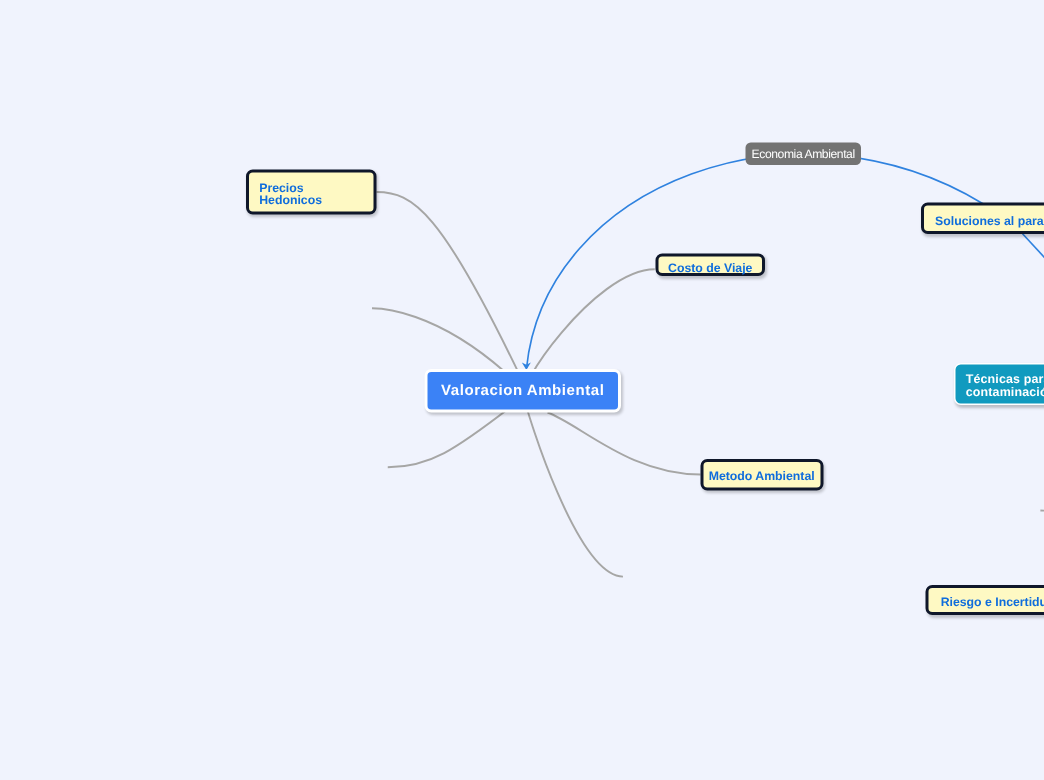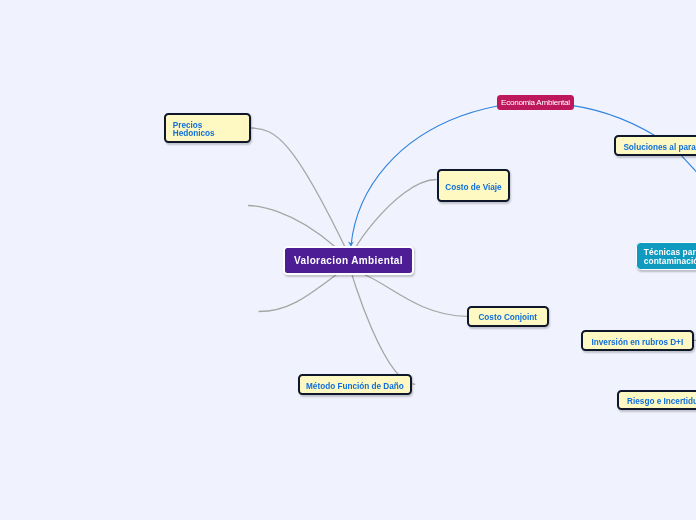--- a/index.html
+++ b/index.html
@@ -7,27 +7,27 @@
   body{width:696px;height:520px;overflow:hidden;background:#f0f3fd;
        font-family:"Liberation Sans",sans-serif;}
   #canvas{position:relative;width:696px;height:520px;overflow:hidden;}
   svg.edges{position:absolute;left:0;top:0;width:696px;height:520px;}
   .node{position:absolute;box-sizing:border-box;display:flex;align-items:center;
         justify-content:center;border-radius:4.5px;white-space:pre;text-align:center;}
   .node .lbl{font-weight:bold;}
   .n-topic{background:#fef9c3;border:2px solid #0f172a;color:#0f6ddc;
            box-shadow:1px 1.5px 2px rgba(0,0,0,0.2);}
   .n-topic .lbl{font-size:8.2px;letter-spacing:0;line-height:8px;position:relative;top:2.2px;}
-  .n-central{background:#4c1d95;border:2px solid #ffffff;color:#ffffff;
+  .n-central{background:#3b82f6;border:2px solid #ffffff;color:#ffffff;
              box-shadow:1px 1.5px 2px rgba(0,0,0,0.2);}
   .n-central .lbl{font-size:10px;letter-spacing:.38px;}
   .n-teal{background:#119abf;border:1.5px solid #ffffff;color:#ffffff;
           box-shadow:1px 1.5px 2px rgba(0,0,0,0.22);}
   .n-teal .lbl{font-size:8.3px;line-height:8.9px;letter-spacing:.1px;position:relative;top:1px;}
-  .edgelabel{position:absolute;background:#be185d;color:#fff;border-radius:3.5px;
+  .edgelabel{position:absolute;background:#737373;color:#fff;border-radius:3.5px;
              font-size:8.1px;letter-spacing:-0.28px;box-sizing:border-box;white-space:pre;
              display:flex;align-items:center;justify-content:center;}
 </style>
 </head>
 <body>
 
 <div id="canvas">
   <svg class="edges" viewBox="0 0 696 520">
       <path d="M251,128 C275.5,128 294.1,141 347.5,252.2" fill="none" stroke="#a6a6a5" stroke-width="1.3"></path>
       <path d="M248,205.5 C254.1,205.5 289.8,207 336.3,247.7" fill="none" stroke="#a6a6a5" stroke-width="1.3"></path>
@@ -35,23 +35,21 @@
       <path d="M415.3,384.4 C384.6,384 351,273.6 350.3,268" fill="none" stroke="#a6a6a5" stroke-width="1.3"></path>
       <path d="M436.5,179.5 C396.1,179.5 339.5,264.6 351.8,261.7" fill="none" stroke="#a6a6a5" stroke-width="1.3"></path>
       <path d="M467,316.3 C419.7,316.3 387.2,283.1 365,275" fill="none" stroke="#a6a6a5" stroke-width="1.3"></path>
       <path d="M351,245.5 C363.5,122.7 530.1,59.6 655.6,136" fill="none" stroke="#2f82df" stroke-width="1.1"></path>
       <path d="M350.9,246.6 L347.9,241.6 L350.9,243.2 L353.9,241.6 Z" fill="#2f82df"></path>
       <path d="M681.7,155.8 L697,172.4" fill="none" stroke="#2f82df" stroke-width="1.1"></path>
       <path d="M693.6,340.3 C695,340.3 696,340.4 697,340.5" fill="none" stroke="#a6a6a5" stroke-width="1.3"></path>
     </svg>
 <div class="node n-topic" style="justify-content: flex-start; padding-left: 7px; text-align: left; left: 163.8px; top: 113.2px; width: 87.4px; height: 29.7px;"><span class="lbl">Precios
 Hedonicos</span></div>
-    <div class="node n-topic" style="left: 297.7px; top: 373.8px; width: 114.5px; height: 21.1px;"><span class="lbl">Método Función de Daño</span></div>
-    <div class="node n-topic" style="left: 436.7px; top: 168.9px; width: 73.6px; height: 33px;"><span class="lbl">Costo de Viaje</span></div>
-    <div class="node n-topic" style="left: 466.7px; top: 305.8px; width: 82.2px; height: 21px;"><span class="lbl">Costo Conjoint</span></div>
+    <div class="node n-topic" style="left: 436.7px; top: 168.9px; width: 73.6px; height: 15px;"><span class="lbl">Costo de Viaje</span></div>
+    <div class="node n-topic" style="left: 466.7px; top: 305.8px; width: 82.2px; height: 21px;"><span class="lbl">Metodo Ambiental</span></div>
     <div class="node n-topic" style="justify-content: flex-start; padding-left: 7.6px; text-align: left; left: 613.8px; top: 135.2px; width: 94px; height: 20.6px;"><span class="lbl">Soluciones al para</span></div>
     <div class="node n-teal" style="justify-content: flex-start; padding-left: 7px; text-align: left; left: 635.8px; top: 242px; width: 100px; height: 28.3px;"><span class="lbl">Técnicas para
 contaminación</span></div>
-    <div class="node n-topic" style="left: 580.6px; top: 329.9px; width: 113.5px; height: 21.1px;"><span class="lbl">Inversión en rubros D+I</span></div>
     <div class="node n-topic" style="justify-content: flex-start; padding-left: 8.3px; text-align: left; left: 616.8px; top: 389.8px; width: 113px; height: 20.6px;"><span class="lbl">Riesgo e Incertidumbre</span></div>
     <div class="node n-central" style="left: 283px; top: 246px; width: 131px; height: 29px;"><span class="lbl">Valoracion Ambiental</span></div>
     <div class="edgelabel" style="left: 497.1px; top: 94.9px; width: 76.7px; height: 15.5px;">Economia Ambiental</div>
   </div>
 
 </body></html>

